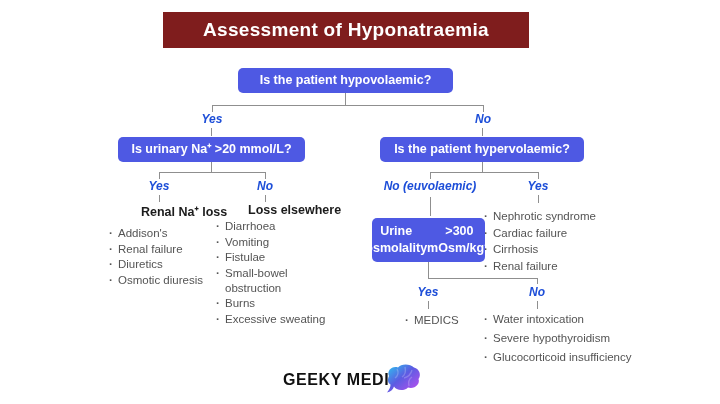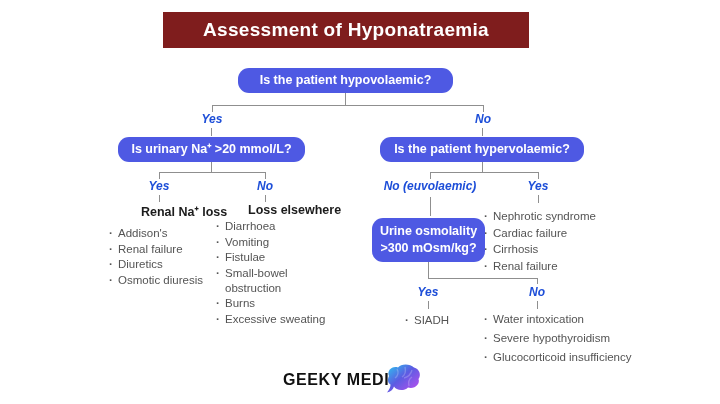--- a/index.html
+++ b/index.html
@@ -7,28 +7,28 @@
   .stage {
     position:relative; width:720px; height:404px; background:#ffffff;
     font-family:"Liberation Sans", sans-serif; overflow:hidden;
   }
   .title-bar {
     position:absolute; left:163px; top:12px; width:366px; height:36px;
     background:#7f1d1d; color:#ffffff; font-size:19px; font-weight:700;
     display:flex; align-items:center; justify-content:center; letter-spacing:0.3px;
   }
   .qbox {
-    position:absolute; background:#4e59e3; color:#ffffff; border-radius:11px;
+    position:absolute; background:#4e59e3; color:#ffffff; border-radius:5px;
     font-size:12.5px; font-weight:700; text-align:center;
     display:flex; align-items:center; justify-content:center; line-height:15px;
   }
   .q1 { left:238px; top:68px;  width:215px; height:25px; }
   .q2 { left:118px; top:137px; width:187px; height:25px; }
   .q3 { left:380px; top:137px; width:204px; height:25px; }
-  .q4 { left:372px; top:218px; width:113px; height:44px; flex-direction:column; line-height:17px; }
+  .q4 { left:372px; top:218px; width:113px; height:44px; flex-direction:row; line-height:17px; }
   .line { position:absolute; background:#8f8f8f; }
   .blabel {
     position:absolute; font-size:12px; font-weight:700; color:#1d4ed8;
     text-align:center; width:50px;font-style:italic;
   }
   .blabel.wide { width:130px; }
   .lhead {
     position:absolute; font-size:12.5px; font-weight:700; color:#1c1c1c;padding-left:33px;
   }
   .vlist { position:absolute; font-size:11.5px; color:#545454; }
@@ -115,21 +115,21 @@
 
   <div class="line" style="left:428px;top:262px;width:1px;height:16px"></div>
   <div class="line" style="left:428px;top:278px;width:110px;height:1px"></div>
   <div class="line" style="left:537px;top:278px;width:1px;height:6px"></div>
   <div class="blabel" style="left:403px;top:285px">Yes</div>
   <div class="blabel" style="left:512px;top:285px">No</div>
   <div class="line" style="left:428px;top:301px;width:1px;height:8px"></div>
   <div class="line" style="left:537px;top:301px;width:1px;height:8px"></div>
 
   <div class="vlist sp16" style="left:404px;top:312px;width:80px">
-    <div class="li">SIADH</div>
+    <div class="li">MEDICS</div>
   </div>
 
   <div class="vlist sp18" style="left:483px;top:310px;width:175px">
     <div class="li">Water intoxication</div>
     <div class="li">Severe hypothyroidism</div>
     <div class="li">Glucocorticoid insufficiency</div>
   </div>
 
   <div class="logo-text">GEEKY MEDICS</div>
   <div class="brain">

